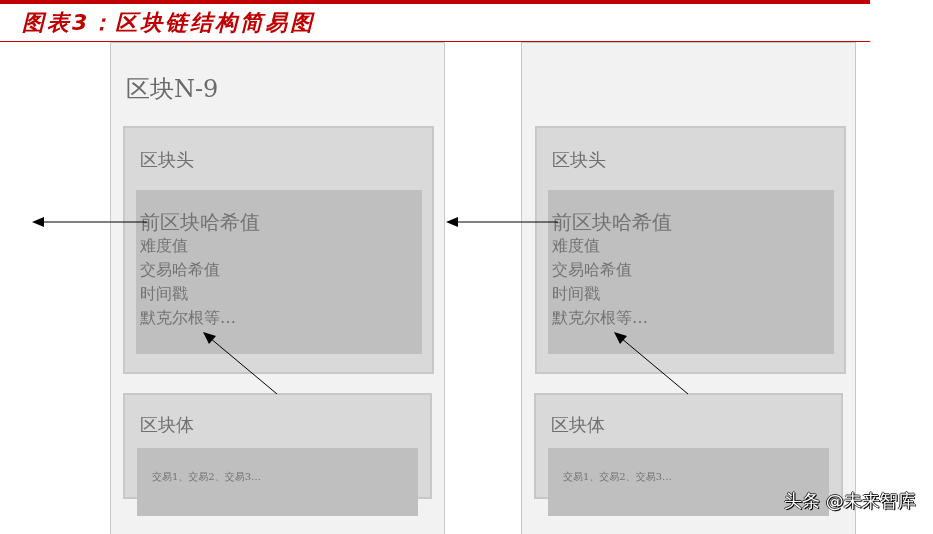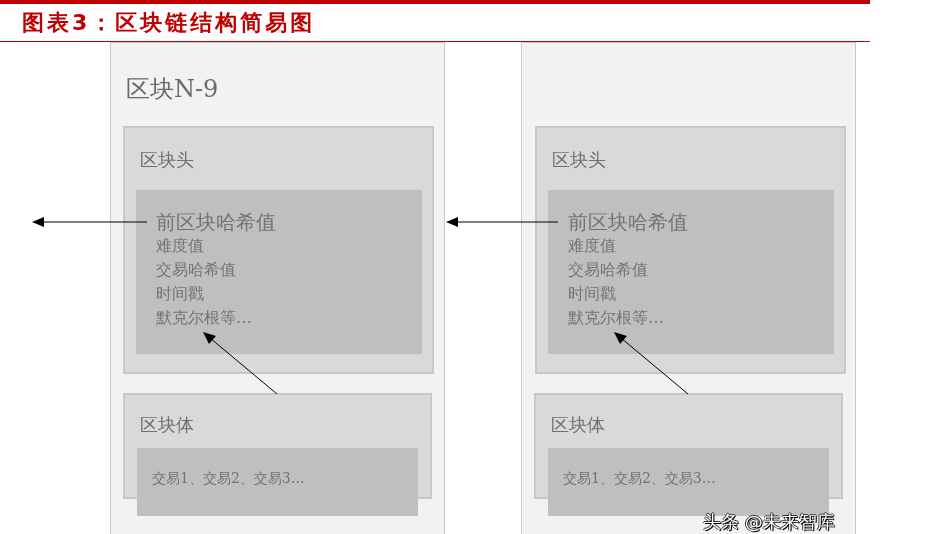--- a/index.html
+++ b/index.html
@@ -1,32 +1,32 @@
 <!DOCTYPE html>
 <html><head>
 <meta charset="utf-8">
 <style>
   html, body { margin: 0; padding: 0; }
   body { width: 933px; height: 534px; position: relative; background: #ffffff; overflow: hidden; font-family: "DejaVu Serif", "Liberation Serif", serif; }
   .topbar { position: absolute; left: 0; top: 0; width: 870px; height: 4px; background: #c00000; }
-  .title { position: absolute; left: 22px; top: 8px; font-family: "DejaVu Sans", "Liberation Sans", sans-serif; font-weight: bold; font-size: 22px; color: #c00000; letter-spacing: 3px; }
+  .title { position: absolute; left: 22px; top: 8px; font-family: "DejaVu Sans", "Liberation Sans", sans-serif; font-style: italic; font-weight: bold; font-size: 22px; color: #c00000; letter-spacing: 3px; }
   .titleline { position: absolute; left: 0; top: 41px; width: 870px; height: 1px; background: #c00000; }
   .block { position: absolute; top: 42px; height: 500px; background: #f2f2f2; border: 1px solid #c8c8c8; box-sizing: border-box; }
   .block-label { position: absolute; left: 15px; top: 30px; font-size: 24px; color: #6a6a6a; }
   .header-box { position: absolute; top: 83px; height: 248px; background: #d9d9d9; border: 2px solid #c8c8c8; box-sizing: border-box; }
   .header-label { position: absolute; left: 15px; top: 20px; font-size: 18px; color: #707070; }
   .hash-area { position: absolute; top: 62px; height: 164px; background: #bfbfbf; }
-  .field { position: absolute; left: 20px; color: #737373; font-size: 16px; line-height: 24px; white-space: nowrap; }
+  .field { position: absolute; left: 4px; color: #737373; font-size: 16px; line-height: 24px; white-space: nowrap; }
   .field.main { font-size: 20px; }
   .body-box { position: absolute; top: 350px; height: 106px; background: #d9d9d9; border: 2px solid #c8c8c8; box-sizing: border-box; }
   .body-label { position: absolute; left: 15px; top: 18px; font-size: 18px; color: #707070; }
   .tx-area { position: absolute; left: 12px; right: 12px; top: 53px; height: 68px; background: #bfbfbf; }
-  .tx-text { position: absolute; left: 15px; top: 22px; font-size: 14px; color: #737373; white-space: nowrap; }
+  .tx-text { position: absolute; left: 15px; top: 22px; font-size: 10px; color: #737373; white-space: nowrap; }
   svg.arrows { position: absolute; left: 0; top: 0; width: 933px; height: 534px; pointer-events: none; }
-  .watermark { position: absolute; left: 703px; top: 489px; font-family: "DejaVu Sans", "Liberation Sans", sans-serif; font-size: 18px; color: #ffffff; text-shadow: 1px 1px 0 #000, -1px 0 0 #333, 0 -1px 0 #333, 1px 0 0 #333; white-space: nowrap; margin-top: 21px; }
+  .watermark { position: absolute; left: 784px; top: 489px; font-family: "DejaVu Sans", "Liberation Sans", sans-serif; font-size: 18px; color: #ffffff; text-shadow: 1px 1px 0 #000, -1px 0 0 #333, 0 -1px 0 #333, 1px 0 0 #333; white-space: nowrap; }
 </style>
 </head>
 <body>
 
 <div class="topbar"></div>
 <div class="title">图表3：区块链结构简易图</div>
 <div class="titleline"></div>
 
 <div class="block" style="left:110px; width:335px;">
   <div class="block-label">区块N-9</div>

